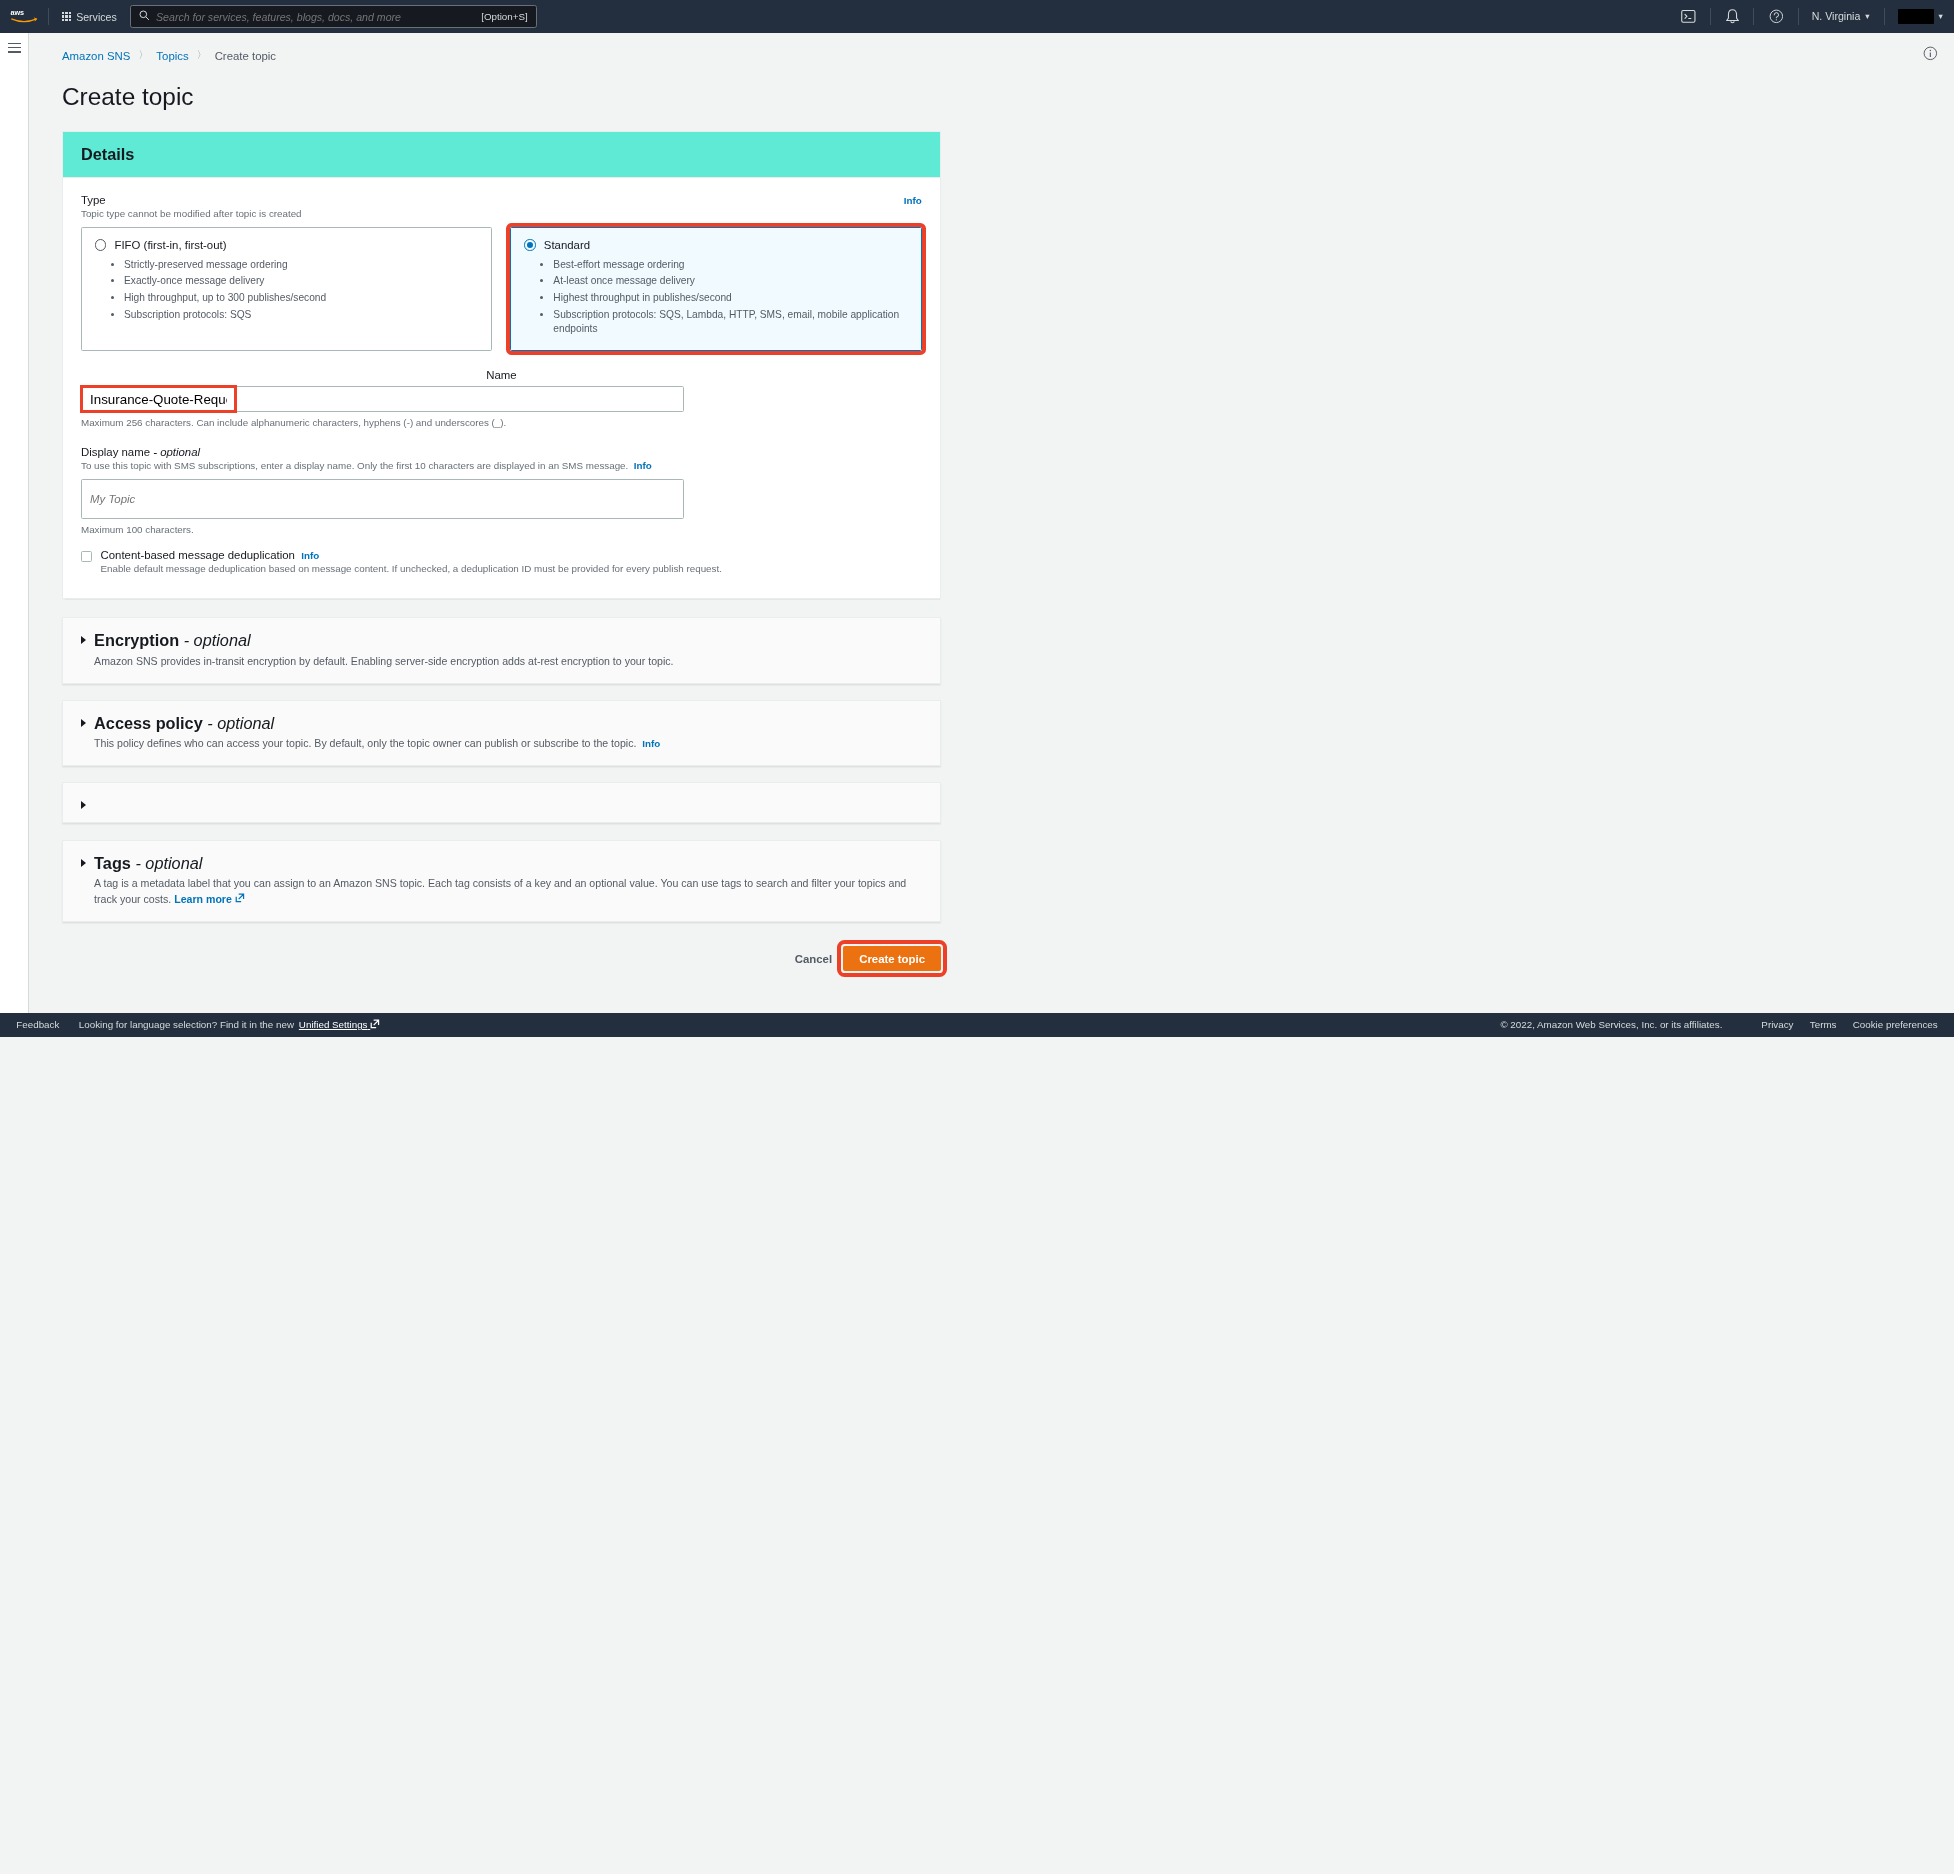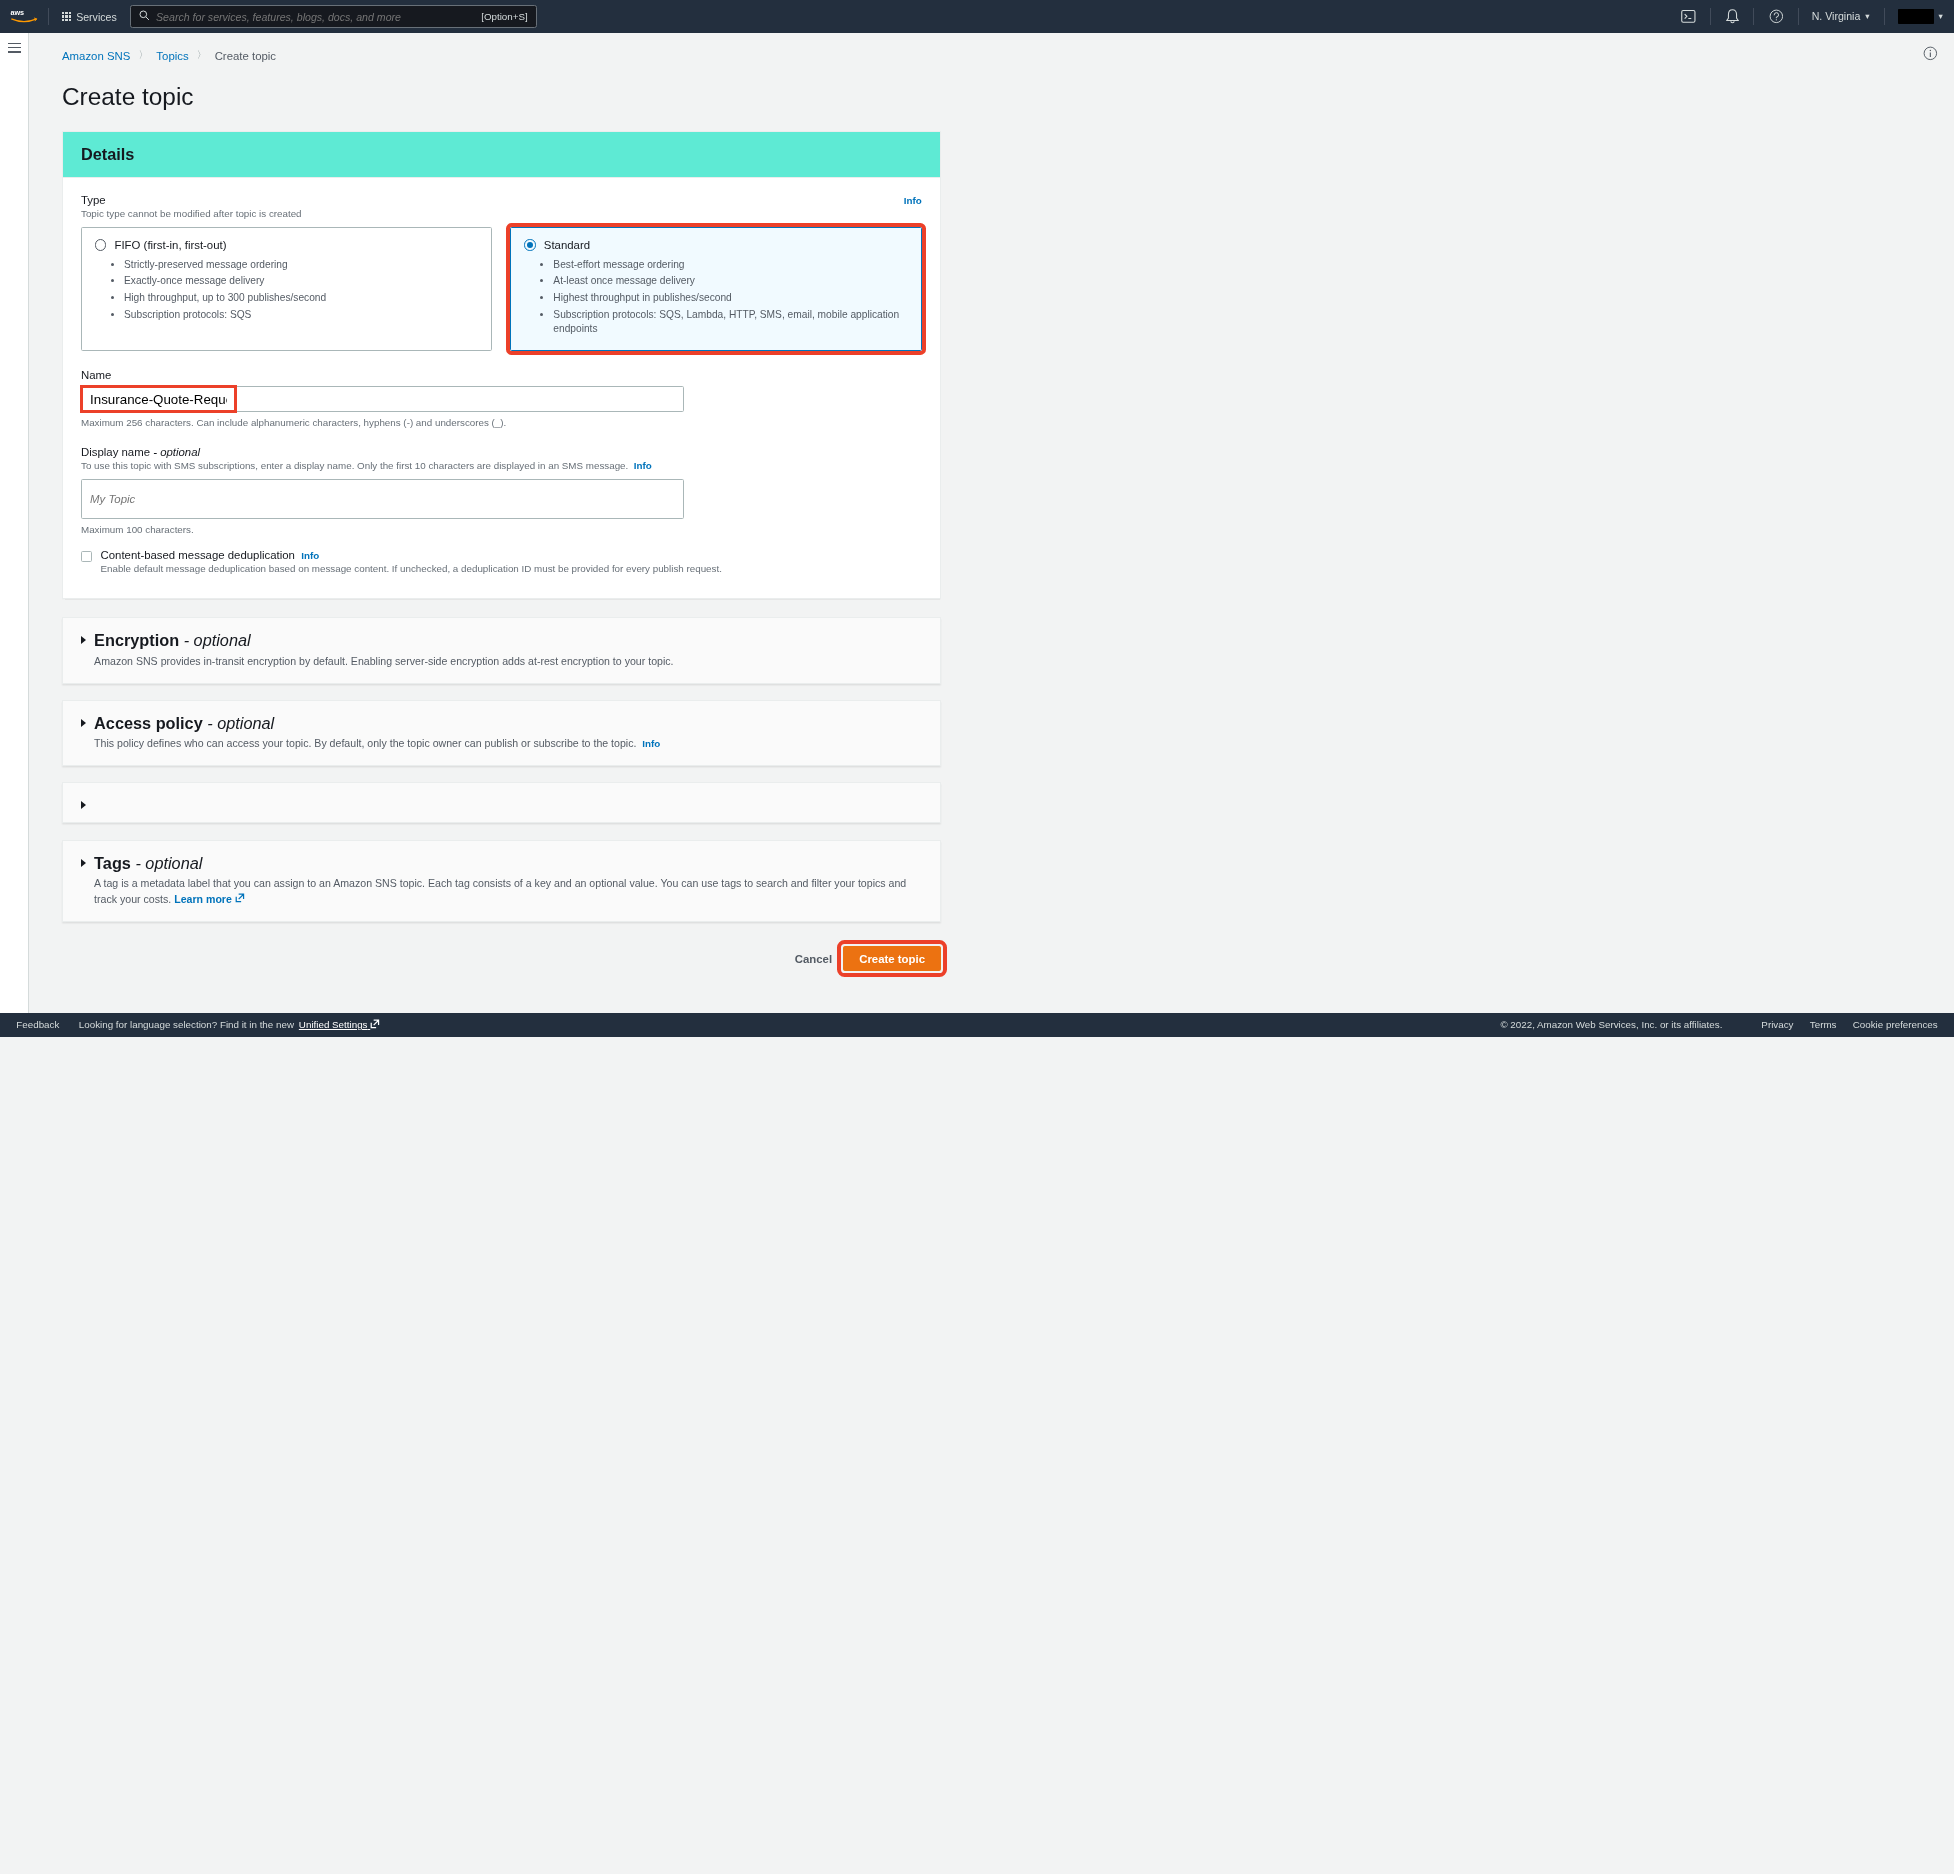--- a/index.html
+++ b/index.html
@@ -438,21 +438,21 @@
               </div>
               <ul>
                 <li>Best-effort message ordering</li>
                 <li>At-least once message delivery</li>
                 <li>Highest throughput in publishes/second</li>
                 <li>Subscription protocols: SQS, Lambda, HTTP, SMS, email, mobile application endpoints</li>
               </ul>
             </div>
           </div>
 
-          <div class="field-label" style="margin-bottom:4.9px;">Name</div>
+          <div class="field-label" style="margin-bottom:4.9px;text-align:center;">Name</div>
           <div class="input-wrapper">
             <span class="input-highlight">
               <input style="padding: 0px 8.1px; outline: none;" value="Insurance-Quote-Requests">
             </span>
             <span class="rest"></span>
           </div>
           <div class="hint hint-below">Maximum 256 characters. Can include alphanumeric characters, hyphens (-) and underscores (_).</div>
 
           <div style="margin-top:18px;"></div>
           <div class="label-row">

